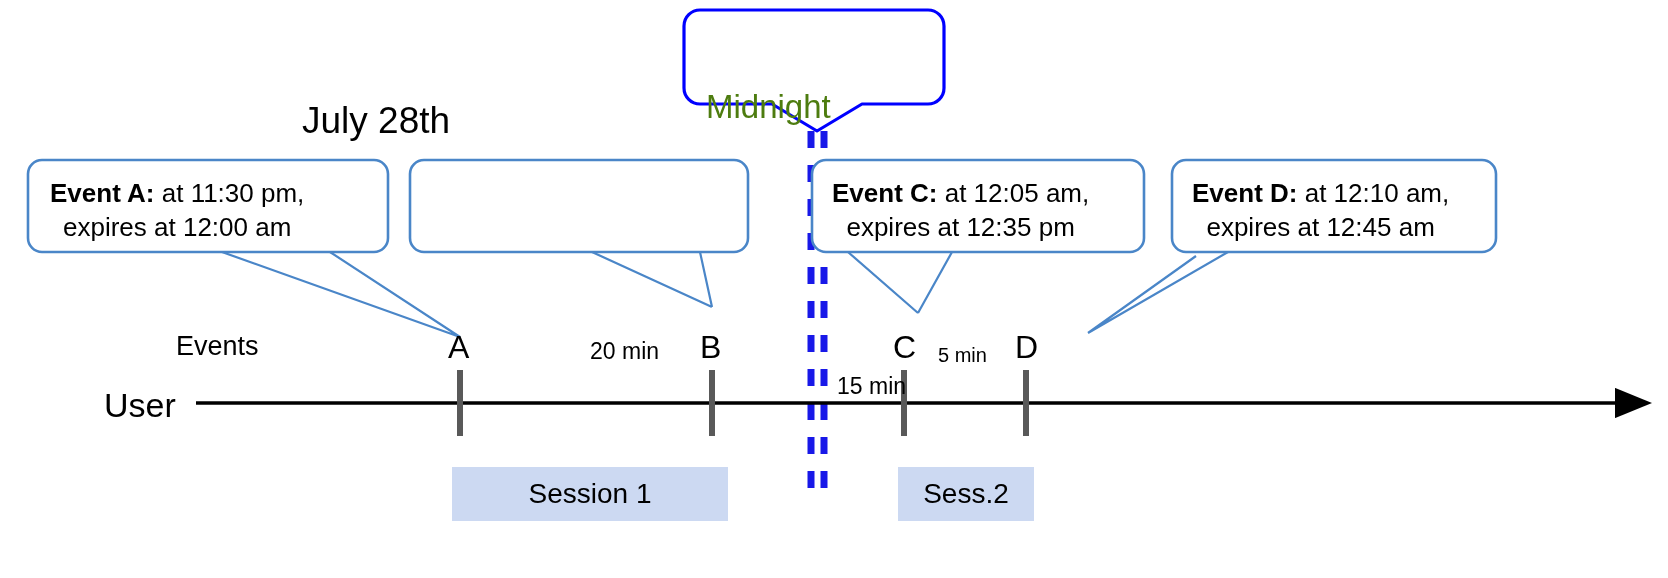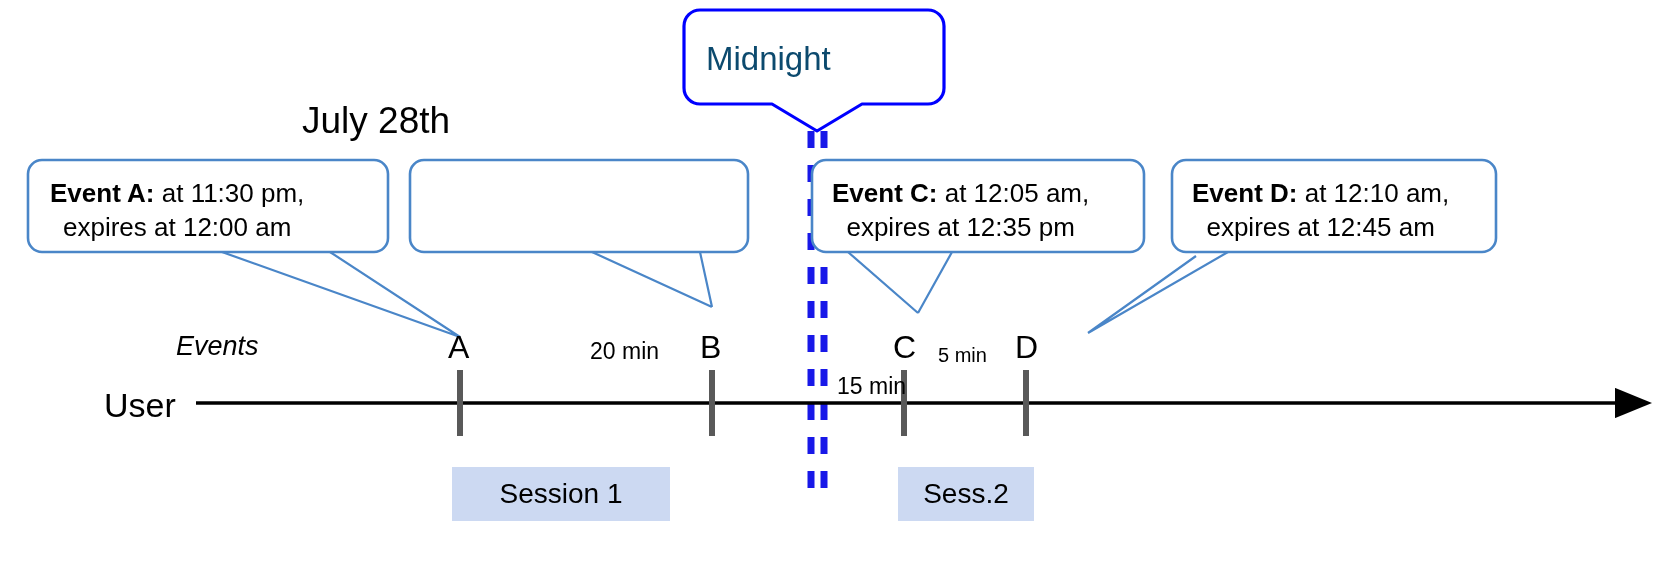--- a/index.html
+++ b/index.html
@@ -32,23 +32,24 @@
 
   
   .date-label {
     font-size: 37px;
     color: #000;
     white-space: nowrap;
     line-height: 1;
   }
   .midnight-text {
     font-size: 33px;
-    color: #0c4a6e;
+    color: #4d7c0f;
     white-space: nowrap;
     line-height: 1;
+    margin-top: 48px;
   }
   .callout-text {
     font-size: 26px;
     color: #000;
     line-height: 1.30;
     white-space: nowrap;
     text-align: center;
   }
   .callout-text b { font-weight: bold; }
 
@@ -56,21 +57,20 @@
     font-size: 34px;
     color: #000;
     white-space: nowrap;
     line-height: 1;
   }
   .events-label {
     font-size: 27px;
     color: #000;
     white-space: nowrap;
     line-height: 1;
-    font-style: italic;
   }
   .event-marker-label {
     font-size: 32px;
     color: #000;
     white-space: nowrap;
     line-height: 1;
   }
   .gap-label {
     font-size: 23px;
     color: #000;
@@ -162,20 +162,20 @@
 
   <div class="abs event-marker-label" style="left:448px; top:331px;">A</div>
   <div class="abs event-marker-label" style="left:700px; top:331px;">B</div>
   <div class="abs event-marker-label" style="left:893px; top:331px;">C</div>
   <div class="abs event-marker-label" style="left:1015px; top:331px;">D</div>
 
   <div class="abs gap-label" style="left:590px; top:340px;">20 min</div>
   <div class="abs gap-label" style="left:837px; top:340px;margin-top:35px;">15 min</div>
   <div class="abs gap-label small" style="left:938px; top:345px;">5 min</div>
 
-  <div class="abs session-box" style="left:452px; top:467px; width:218px; height:54px;">
+  <div class="abs session-box" style="left:452px; top:467px; width:276px; height:54px;">
     <span>Session 1</span>
   </div>
   <div class="abs session-box" style="left:898px; top:467px; width:136px; height:54px;">
     <span>Sess.2</span>
   </div>
 
 </div>
 
 </body></html>

